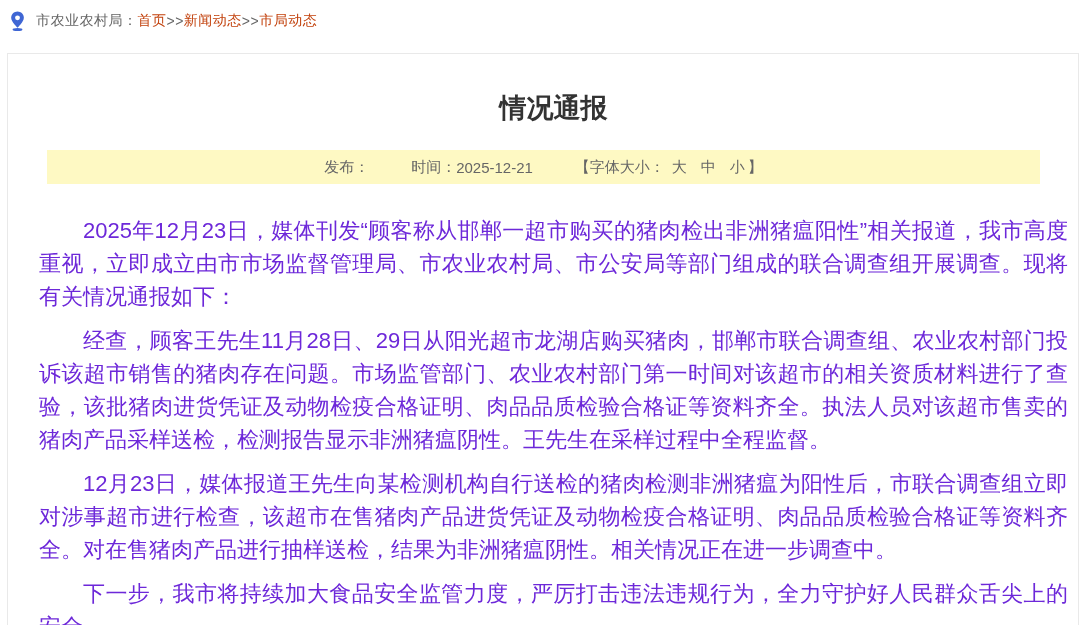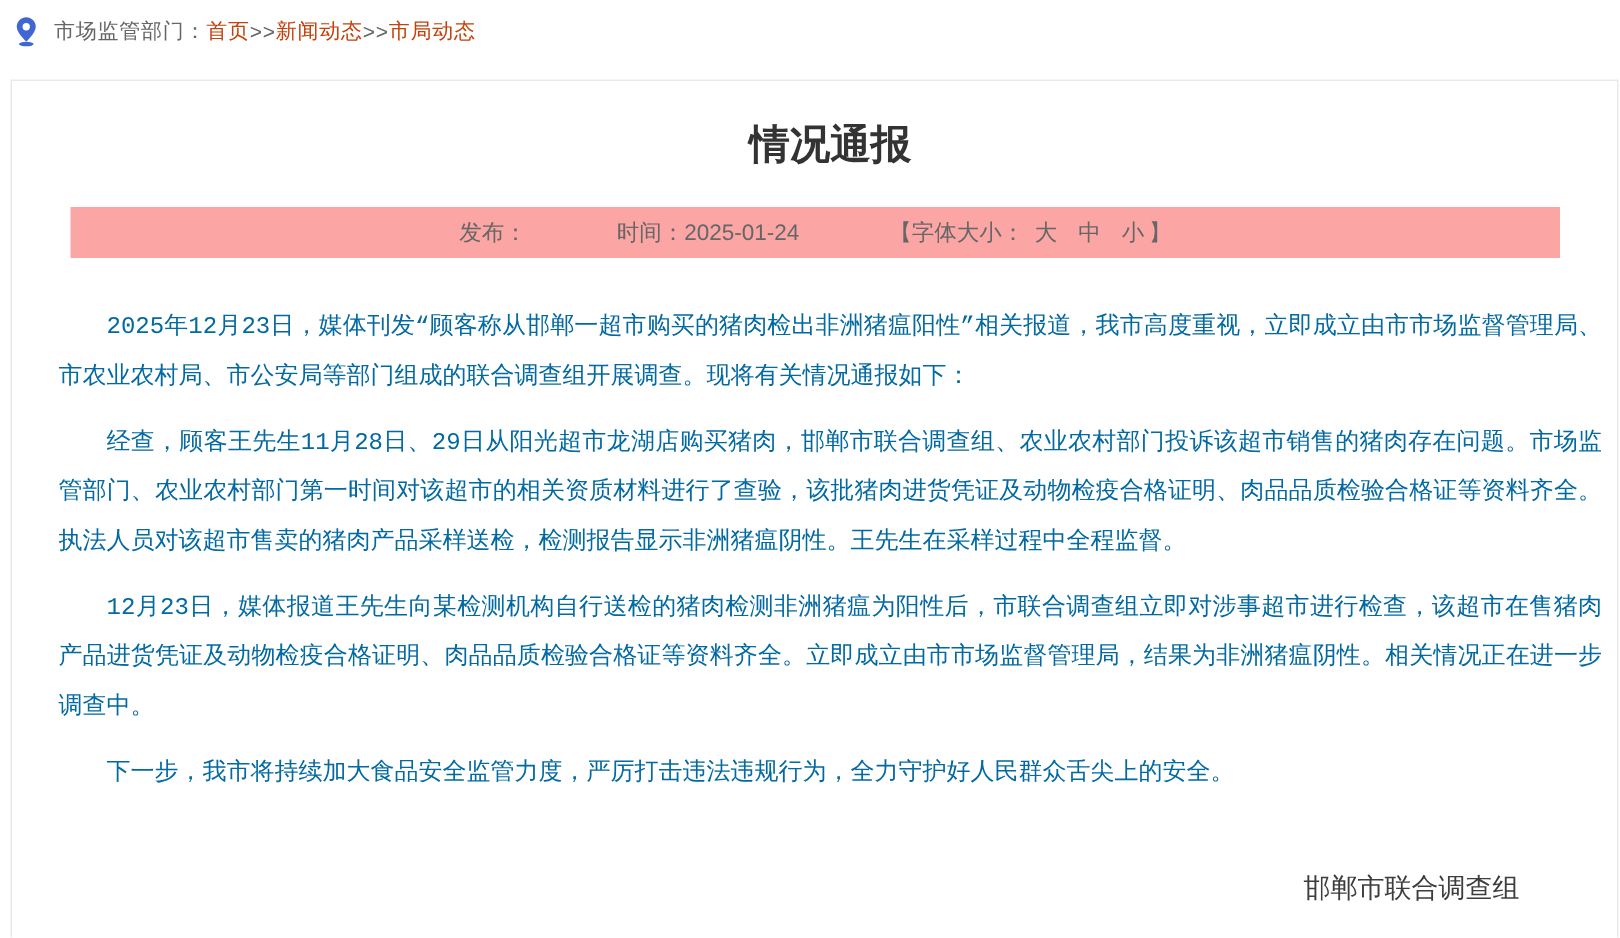--- a/index.html
+++ b/index.html
@@ -30,54 +30,53 @@
   
   .article-card {
     margin-left: 7px;
     width: 1072px;
     min-height: 600px;
     border: 1px solid #e9e9e9;
     background: #ffffff;
   }
   .article-inner { padding: 0 10px 0 31px; }
   .article-title {
-    margin-top: 24px;
+    margin-top: 36px;
     text-align: center;
     font-size: 27px;
     font-weight: 700;
     color: #333333;
   }
   .meta-bar {
     margin: 24px 28px 0 8px;
     height: 34px;
-    background: #fca5a5;
+    background: #fef9c3;
     display: flex;
     justify-content: center;
     align-items: center;
-    gap: 60px;
+    gap: 42px;
     font-size: 15px;
     color: #666666;
   }
   .meta-group { display: flex; align-items: center; }
   .font-size-option {
     cursor: pointer;
     color: #666666;
     margin: 0 7px;
     text-decoration: none;
   }
   .font-size-option:last-of-type { margin-right: 3px; }
   .article-body { margin-top: 30px; }
   .article-body p {
-    font-size: 16px;
+    font-size: 22px;
     line-height: 33px;
-    color: #0369a1;
+    color: #6d28d9;
     text-align: justify;
     text-indent: 2em;
     margin-bottom: 11px;
-    font-family: Liberation Mono, monospace;
   }
   .signature-block {
     margin-top: 48px;
     text-align: right;
     padding-right: 55px;
     font-size: 18px;
     color: #3d3d3d;
   }
 </style>
 </head>
@@ -85,54 +84,54 @@
 
 <div class="breadcrumb-bar">
   <span class="pin-icon">
     <svg viewBox="0 0 24 26" width="19" height="24">
       <path d="M12 1C7.6 1 4 4.6 4 9c0 5.3 8 12.5 8 12.5S20 14.3 20 9c0-4.4-3.6-8-8-8z" fill="#3f66d4"></path>
       <circle cx="12" cy="9" r="3.1" fill="#ffffff"></circle>
       <ellipse cx="12" cy="23.6" rx="6.2" ry="1.9" fill="#3f66d4"></ellipse>
     </svg>
   </span>
   <span class="breadcrumb-text">
-    <span>市场监管部门：</span>
+    <span>市农业农村局：</span>
     <a class="crumb-link">首页</a>
     <span class="crumb-sep">&gt;&gt;</span>
     <a class="crumb-link">新闻动态</a>
     <span class="crumb-sep">&gt;&gt;</span>
     <a class="crumb-link">市局动态</a>
   </span>
 </div>
 
 <div class="article-card">
   <div class="article-inner">
     <h1 class="article-title">情况通报</h1>
 
     <div class="meta-bar">
       <span class="meta-group">
         <span>发布：</span>
       </span>
       <span class="meta-group">
         <span>时间：</span>
-        <span>2025-01-24</span>
+        <span>2025-12-21</span>
       </span>
       <span class="meta-group">
         <span>【字体大小：</span>
         <a class="font-size-option">大</a>
         <a class="font-size-option">中</a>
         <a class="font-size-option">小</a>
         <span>】</span>
       </span>
     </div>
 
     <div class="article-body">
       <p>2025年12月23日，媒体刊发“顾客称从邯郸一超市购买的猪肉检出非洲猪瘟阳性”相关报道，我市高度重视，立即成立由市市场监督管理局、市农业农村局、市公安局等部门组成的联合调查组开展调查。现将有关情况通报如下：</p>
       <p>经查，顾客王先生11月28日、29日从阳光超市龙湖店购买猪肉，邯郸市联合调查组、农业农村部门投诉该超市销售的猪肉存在问题。市场监管部门、农业农村部门第一时间对该超市的相关资质材料进行了查验，该批猪肉进货凭证及动物检疫合格证明、肉品品质检验合格证等资料齐全。执法人员对该超市售卖的猪肉产品采样送检，检测报告显示非洲猪瘟阴性。王先生在采样过程中全程监督。</p>
-      <p>12月23日，媒体报道王先生向某检测机构自行送检的猪肉检测非洲猪瘟为阳性后，市联合调查组立即对涉事超市进行检查，该超市在售猪肉产品进货凭证及动物检疫合格证明、肉品品质检验合格证等资料齐全。立即成立由市市场监督管理局，结果为非洲猪瘟阴性。相关情况正在进一步调查中。</p>
+      <p>12月23日，媒体报道王先生向某检测机构自行送检的猪肉检测非洲猪瘟为阳性后，市联合调查组立即对涉事超市进行检查，该超市在售猪肉产品进货凭证及动物检疫合格证明、肉品品质检验合格证等资料齐全。对在售猪肉产品进行抽样送检，结果为非洲猪瘟阴性。相关情况正在进一步调查中。</p>
       <p>下一步，我市将持续加大食品安全监管力度，严厉打击违法违规行为，全力守护好人民群众舌尖上的安全。</p>
     </div>
 
     <div class="signature-block">
       <div class="sig-name">邯郸市联合调查组</div>
 
     </div>
   </div>
 </div>
 

